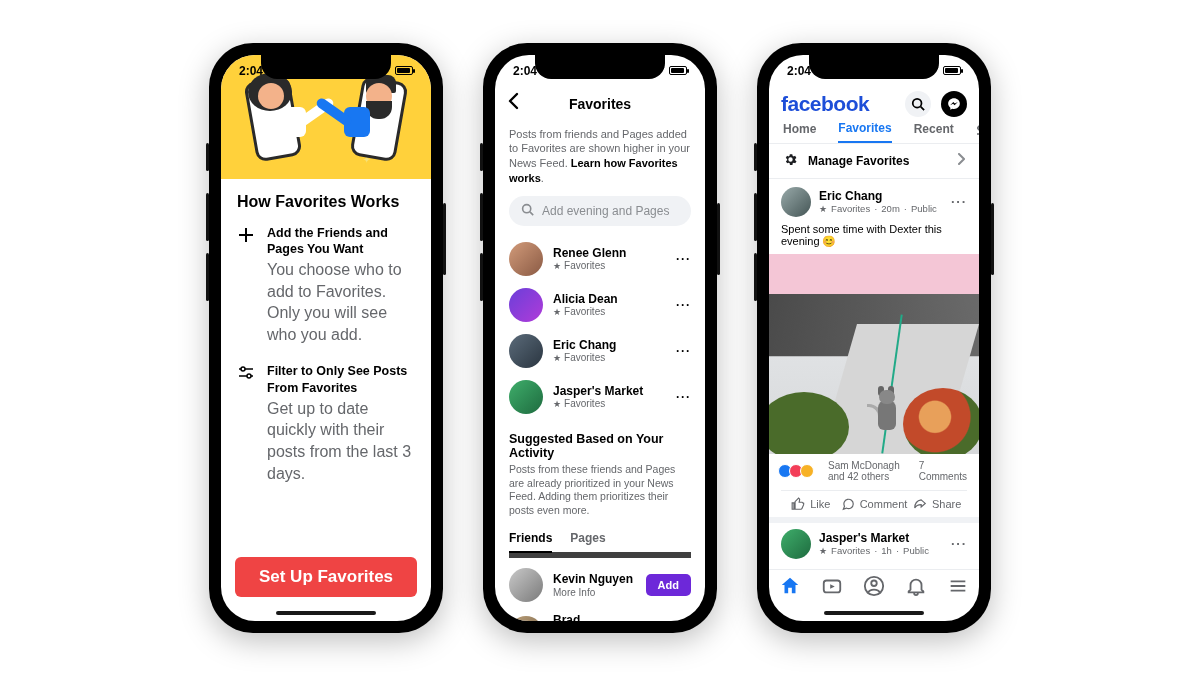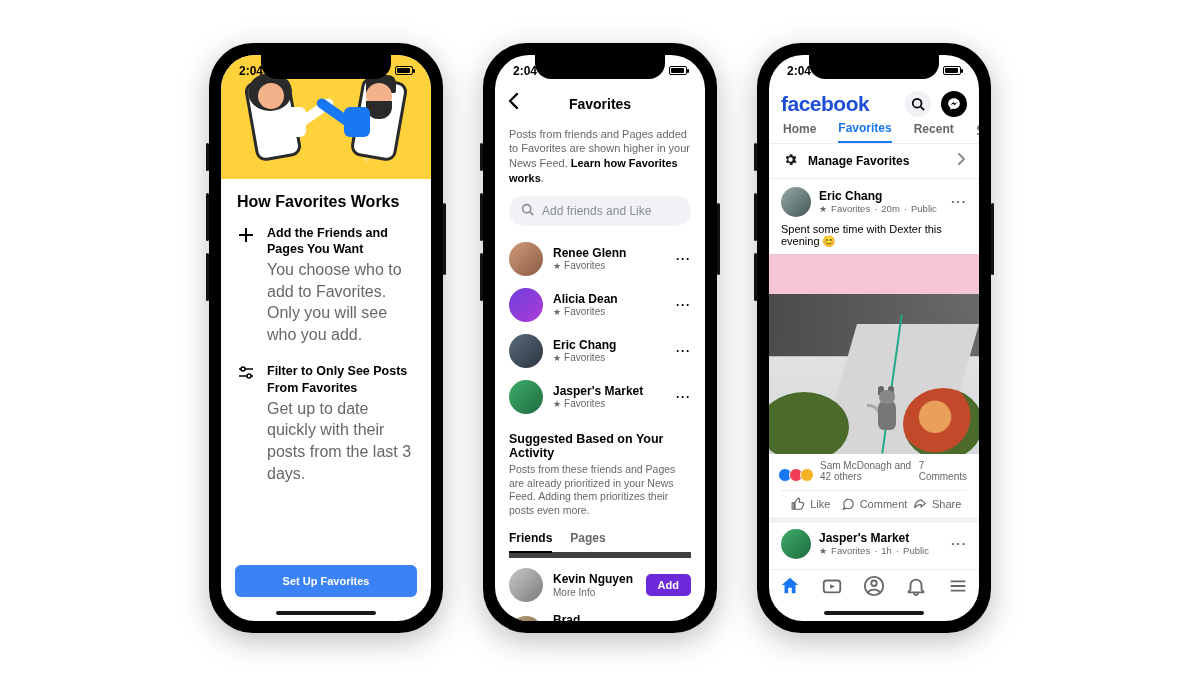--- a/index.html
+++ b/index.html
@@ -111,22 +111,22 @@
 
   .p1-body { padding: 14px 16px 0 16px; flex:1; overflow:hidden; }
   .p1-title { font-size:16px; font-weight:800; margin-bottom:14px; }
   .step { display:flex; gap:12px; margin-bottom:18px; }
   .step-icon { width:18px; flex-shrink:0; color:#000; display:flex; align-items:flex-start; justify-content:center; padding-top:2px;}
   .step-icon svg{width:16px;height:16px;}
   .step-h { font-size:12.5px; font-weight:700; line-height:1.3; }
   .step-d { font-size:16px; color:#65676b; line-height:1.35; margin-top:2px;}
   .cta-wrap{ padding: 0 14px 10px 14px; }
   .cta {
-    width:100%; background:#3b82f6; color:#fff; border:none; border-radius:6px;
-    font-size:11px; font-weight:700; padding:10px 0; text-align:center;
+    width:100%; background:#ef4444; color:#fff; border:none; border-radius:6px;
+    font-size:17px; font-weight:700; padding:10px 0; text-align:center;
   }
   .home-ind{ width:100px;height:4px;background:#000;border-radius:3px;margin:4px auto 6px auto; opacity:.9;}
   .home-ind.light{background:#000;}
 
   
   .p2-head {
     display:flex; align-items:center; justify-content:center; position:relative;
     height:34px; font-size:14px; font-weight:800; flex-shrink:0;
   }
   .back-btn { position:absolute; left:12px; font-size:20px; }
@@ -192,21 +192,21 @@
   .bush.b1{width:90px;height:70px;background:#4a6b2a;left:-10px;bottom:-8px;}
   .bush.b2{width:80px;height:72px;bottom:-6px;right:-4px;
     background:radial-gradient(circle at 40% 40%,#e8a05a 0 24%,#c24a2a 26% 54%,#4a6b2a 56% 100%);}
   .dog{position:absolute;width:28px;height:52px;bottom:16px;left:56%;transform:translateX(-50%);}
   .dog-body{width:18px;height:30px;background:#777;border-radius:8px 8px 6px 6px;position:absolute;bottom:8px;left:5px;}
   .dog-head{width:16px;height:14px;background:#888;border-radius:8px;position:absolute;top:4px;left:6px;}
   .dog-ear{width:6px;height:10px;background:#666;position:absolute;top:0;border-radius:3px;}
   .dog-ear.l{left:5px;} .dog-ear.r{left:15px;}
   .dog-tail{width:14px;height:16px;border:3px solid #aaa;border-left:none;border-bottom:none;border-radius:0 12px 0 0;position:absolute;bottom:18px;left:-6px;}
   .leash{position:absolute;left:58%;top:30%;width:2px;height:70%;background:#2a8;transform:rotate(8deg);}
-  .reactions{display:flex;align-items:flex-end;gap:6px;font-size:10px;color:#65676b;padding:6px 0;}
+  .reactions{display:flex;align-items:center;gap:14px;font-size:10px;color:#65676b;padding:6px 0;}
   .react-ic{display:flex;align-items:center;}
   .react-ic span{width:14px;height:14px;border-radius:50%;display:inline-block;margin-left:-3px;border:1.5px solid #fff;}
   .react-ic span.like{background:#1877f2;}
   .react-ic span.love{background:#f33e58;}
   .react-ic span.wow{background:#f7b125;}
   .comments-c{margin-left:auto;}
   .actions{display:flex;border-top:1px solid #ebedf0;margin-top:2px;}
   .action{flex:1;text-align:center;padding:6px 0;font-size:11px;color:#65676b;display:flex;align-items:center;justify-content:center;gap:5px;}
   .sep{height:6px;background:#f0f2f5;margin:0 -12px;}
   .tabbar{margin-top:auto;display:flex;justify-content:space-around;align-items:center;height:38px;border-top:1px solid #ebedf0;flex-shrink:0;}
@@ -348,21 +348,21 @@
         <span>Posts from friends and Pages added to Favorites are shown higher in your News Feed. </span><b>Learn how Favorites works</b><span>.</span>
       </div>
 
       <div class="search-box">
         <span>
           <svg width="13" height="13" viewBox="0 0 16 16">
               <circle cx="7" cy="7" r="5" stroke="#8a8d91" stroke-width="2" fill="none"></circle>
               <line x1="11" y1="11" x2="15" y2="15" stroke="#8a8d91" stroke-width="2"></line>
             </svg>
         </span>
-        <span>Add friends and Like</span>
+        <span>Add evening and Pages</span>
       </div>
 
       <div class="fav-list">
         <div class="fav-row">
           <div class="avatar grad1"></div>
           <div>
             <div class="fav-name">Renee Glenn</div>
             <div class="fav-sub">
                 <span class="star"></span>
                 <span>Favorites</span>

